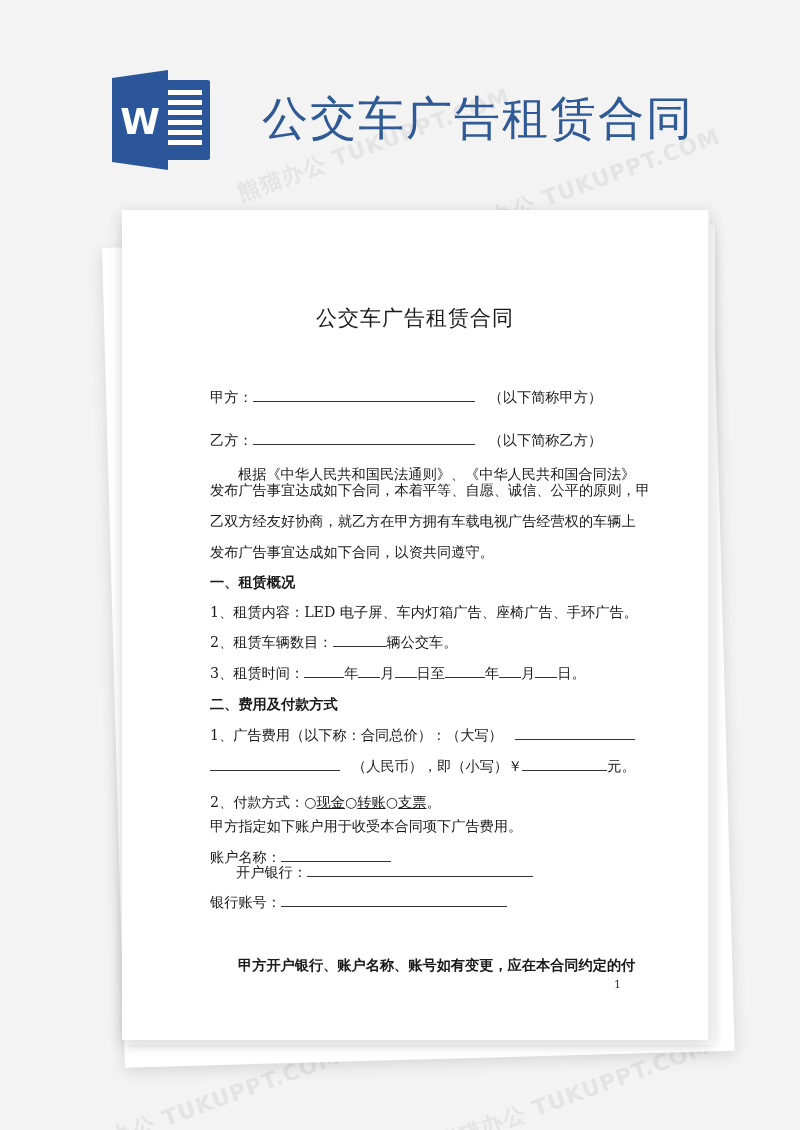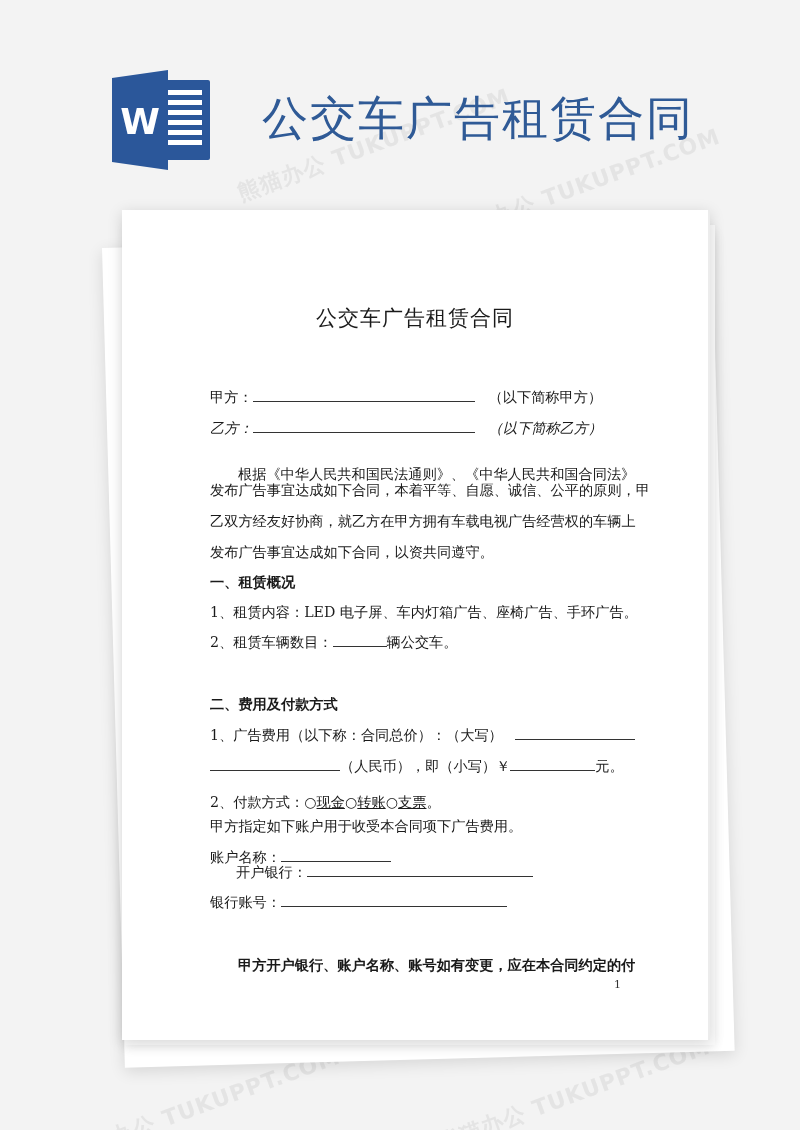--- a/index.html
+++ b/index.html
@@ -74,41 +74,44 @@
 
 <div class="page-back"></div>
 <div class="page-back2"></div>
 
 <div class="page">
   <div class="doc-title">公交车广告租赁合同</div>
 
   <div class="line" style="top:176px;">
     <span>甲方：</span><span class="u" style="width:222px;"></span><span style="margin-left:14px;">（以下简称甲方）</span>
   </div>
-  <div class="line" style="top:207px;font-style:italic;">
+  <div class="line" style="top:219px;">
     <span>乙方：</span><span class="u" style="width:222px;"></span><span style="margin-left:14px;">（以下简称乙方）</span>
   </div>
 
   <div class="line indent" style="top:238px;">根据《中华人民共和国民法通则》、《中华人民共和国合同法》</div>
   <div class="line" style="top:269px;">发布广告事宜达成如下合同，本着平等、自愿、诚信、公平的原则，甲</div>
   <div class="line" style="top:300px;">乙双方经友好协商，就乙方在甲方拥有车载电视广告经营权的车辆上</div>
   <div class="line" style="top:331px;">发布广告事宜达成如下合同，以资共同遵守。</div>
 
   <div class="line bold" style="top:361px;">一、租赁概况</div>
   <div class="line" style="top:391px;">1、租赁内容：LED 电子屏、车内灯箱广告、座椅广告、手环广告。</div>
   <div class="line" style="top:421px;text-align:center;">
     <span>2、租赁车辆数目：</span><span class="u" style="width:54px;"></span><span>辆公交车。</span>
   </div>
+  <div class="line" style="top:452px;">
+    <span>3、租赁时间：</span><span class="u" style="width:40px;"></span><span>年</span><span class="u" style="width:22px;"></span><span>月</span><span class="u" style="width:22px;"></span><span>日至</span><span class="u" style="width:40px;"></span><span>年</span><span class="u" style="width:22px;"></span><span>月</span><span class="u" style="width:22px;"></span><span>日。</span>
+  </div>
 
   <div class="line bold" style="top:483px;">二、费用及付款方式</div>
   <div class="line" style="top:514px;">
     <span>1、广告费用（以下称：合同总价）：（大写）</span><span class="u" style="width:120px;margin-left:12px;"></span>
   </div>
   <div class="line" style="top:545px;">
-    <span class="u" style="width:130px;"></span><span style="">（人民币），即（小写）￥</span><span class="u" style="width:85px;"></span><span>元。</span>
+    <span class="u" style="width:130px;"></span><span style="margin-left:12px;">（人民币），即（小写）￥</span><span class="u" style="width:85px;"></span><span>元。</span>
   </div>
   <div class="line" style="top:581px;">
     <span>2、付款方式：</span><span>○</span><span class="ul">现金</span><span>○</span><span class="ul">转账</span><span>○</span><span class="ul">支票</span><span>。</span>
   </div>
   <div class="line" style="top:605px;">甲方指定如下账户用于收受本合同项下广告费用。</div>
   <div class="line" style="top:636px;">
     <span>账户名称：</span><span class="u" style="width:110px;"></span>
   </div>
   <div class="line" style="top:651px;margin-left:26px;">
     <span>开户银行：</span><span class="u" style="width:226px;"></span>

